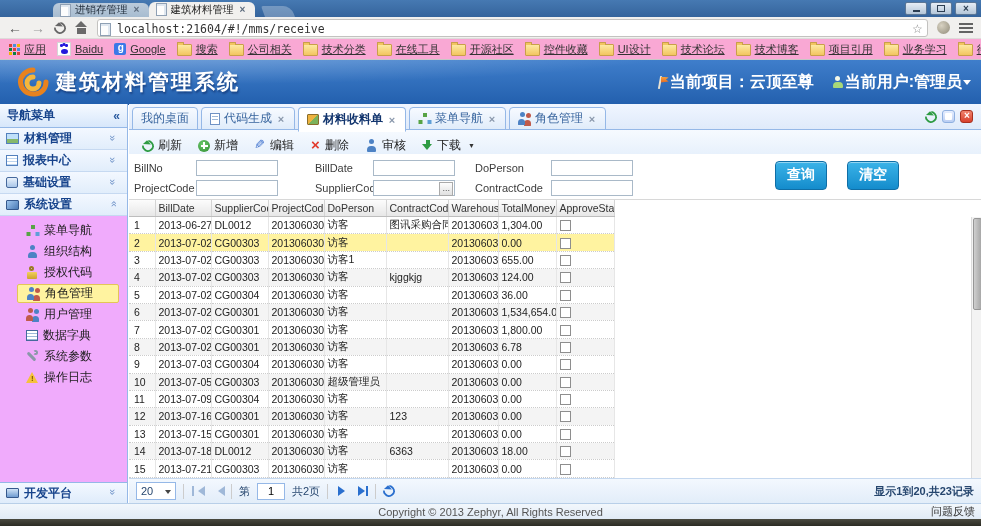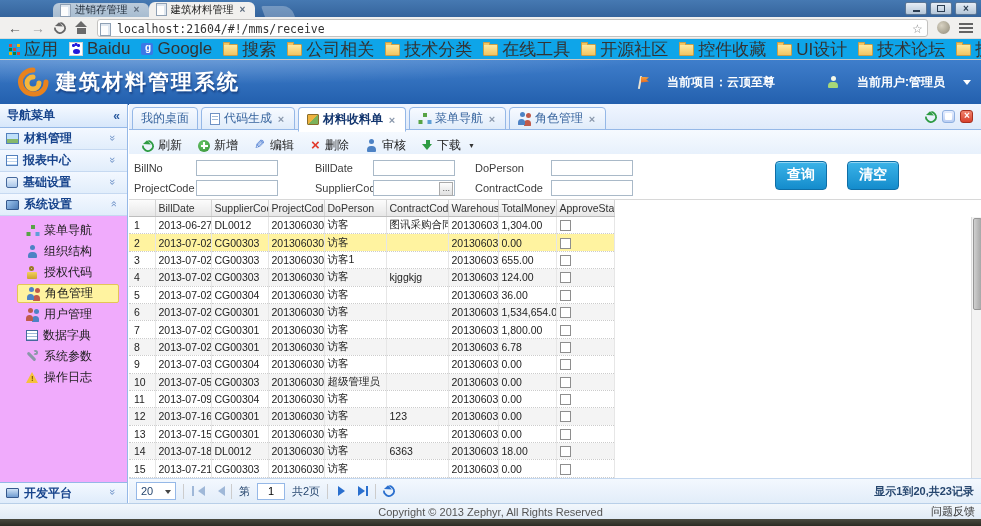--- a/index.html
+++ b/index.html
@@ -37,22 +37,22 @@
   .home-ic::before{content:"";position:absolute;bottom:0;left:2px;width:9px;height:6px;background:#6a6a6a;}
   .home-ic::after{content:"";position:absolute;top:-1px;left:0;border-left:6.5px solid transparent;border-right:6.5px solid transparent;border-bottom:6px solid #6a6a6a;}
   .omnibox{flex:1;height:16px;background:#fff;border:1px solid #c3c2c0;border-radius:3px;display:flex;align-items:flex-end;
     padding:0 2px;gap:6px;}
   .url{font-family:"DejaVu Sans Mono",monospace;font-size:11.5px;color:#333;white-space:nowrap;overflow:hidden;flex:1;}
   .star-ic{width:13px;height:13px;position:relative;flex:none;}
   .star-ic::before{content:"☆";position:absolute;top:-1px;left:0;font-size:12px;color:#8a8a8a;}
   .ext-ic{width:13px;height:13px;border-radius:50%;background:radial-gradient(circle at 35% 35%,#d8d2c2,#8f8a78);flex:none;}
   .menu-ic{width:14px;height:10px;background:repeating-linear-gradient(#636363 0 2px,transparent 2px 4px);flex:none;}
 
-  .bookmarksbar{position:absolute;top:39px;left:0;right:0;height:21px;background:#0ea5e9;border-bottom:1px solid #c9c8c6;
-    display:flex;align-items:center;padding:0 8px;box-sizing:border-box;gap:11px;font-size:17px;color:#333;}
+  .bookmarksbar{position:absolute;top:39px;left:0;right:0;height:21px;background:#f9a8d4;border-bottom:1px solid #c9c8c6;
+    display:flex;align-items:center;padding:0 8px;box-sizing:border-box;gap:11px;font-size:11px;color:#333;text-decoration:underline;}
   .bm{display:flex;align-items:center;gap:4px;white-space:nowrap;}
 
   [data-icon]{display:inline-block;position:relative;flex:none;}
   [data-icon="page-icon"]{width:9px;height:11px;background:#fdfdfd;border:1px solid #8fa0b4;box-shadow:inset -2px 2px 0 #dfe7f0;}
   [data-icon="apps-grid-icon"]{width:12px;height:12px;}
   [data-icon="apps-grid-icon"]::before{content:"";position:absolute;top:1px;left:1px;width:3px;height:3px;background:#d9453a;
     box-shadow:4px 0 0 #4a90d9,8px 0 0 #f4b400,0 4px 0 #0a8043,4px 4px 0 #d9453a,8px 4px 0 #4a90d9,0 8px 0 #f4b400,4px 8px 0 #0a8043,8px 8px 0 #d9453a;}
   [data-icon="baidu-icon"]{width:12px;height:12px;background:#fff;border:1px solid #d5d5d5;}
   [data-icon="baidu-icon"]::before{content:"";position:absolute;top:1px;left:2px;width:2.5px;height:2.5px;border-radius:50%;background:#2319dc;
     box-shadow:5px 0 0 #2319dc,2.5px -1px 0 #2319dc;}
@@ -61,21 +61,21 @@
   [data-icon="google-icon"]::after{content:"g";position:absolute;left:3.5px;top:-1px;color:#fff;font-weight:bold;font-size:10px;}
   [data-icon="folder-icon"]{width:13px;height:10px;background:linear-gradient(#fde9a2,#f3c560);border:1px solid #c99f49;border-radius:1px;margin-top:2px;}
   [data-icon="folder-icon"]::before{content:"";position:absolute;top:-3px;left:-1px;width:5px;height:2px;background:#f3c560;border:1px solid #c99f49;border-bottom:none;border-radius:1px 1px 0 0;}
 
   
   .appheader{position:absolute;top:60px;left:0;right:0;height:44px;border-bottom:1px solid #1b4f94;
     background:radial-gradient(ellipse at 15% -20%,rgba(255,255,255,.30),transparent 45%),linear-gradient(#3f7ecb,#2360ae);
     display:flex;align-items:center;}
   .applogo{margin-left:12px;}
   .apptitle{color:#fff;font-size:21px;font-weight:bold;letter-spacing:2px;margin-left:6px;text-shadow:1px 2px 2px rgba(0,20,70,.45);}
-  .hdr-right{margin-left:auto;margin-right:10px;display:flex;align-items:center;gap:18px;color:#fff;font-weight:bold;font-size:12px;}
+  .hdr-right{margin-left:auto;margin-right:10px;display:flex;align-items:center;gap:1px;color:#fff;font-weight:bold;font-size:16px;}
   .flag-ic{width:12px;height:13px;position:relative;flex:none;}
   .flag-ic::before{content:"";position:absolute;left:2px;top:0;width:2px;height:13px;background:#e9e2d2;transform:rotate(10deg);}
   .flag-ic::after{content:"";position:absolute;left:4px;top:1px;width:8px;height:6px;background:linear-gradient(#f6a13c,#e2641f);
     clip-path:polygon(0 0,100% 15%,65% 50%,100% 85%,0 100%);}
   .hdr-user-ic{width:12px;height:12px;position:relative;flex:none;}
   .hdr-user-ic::before{content:"";position:absolute;top:0;left:3.5px;width:5px;height:5px;border-radius:50%;background:#f4f8e8;}
   .hdr-user-ic::after{content:"";position:absolute;bottom:0;left:1px;width:10px;height:6px;border-radius:4px 4px 1px 1px;background:#a8d878;}
   .caret-w{width:0;height:0;border:4px solid transparent;border-top:5px solid #fff;margin-top:5px;}
   .hdr-gap{width:16px;}
 

